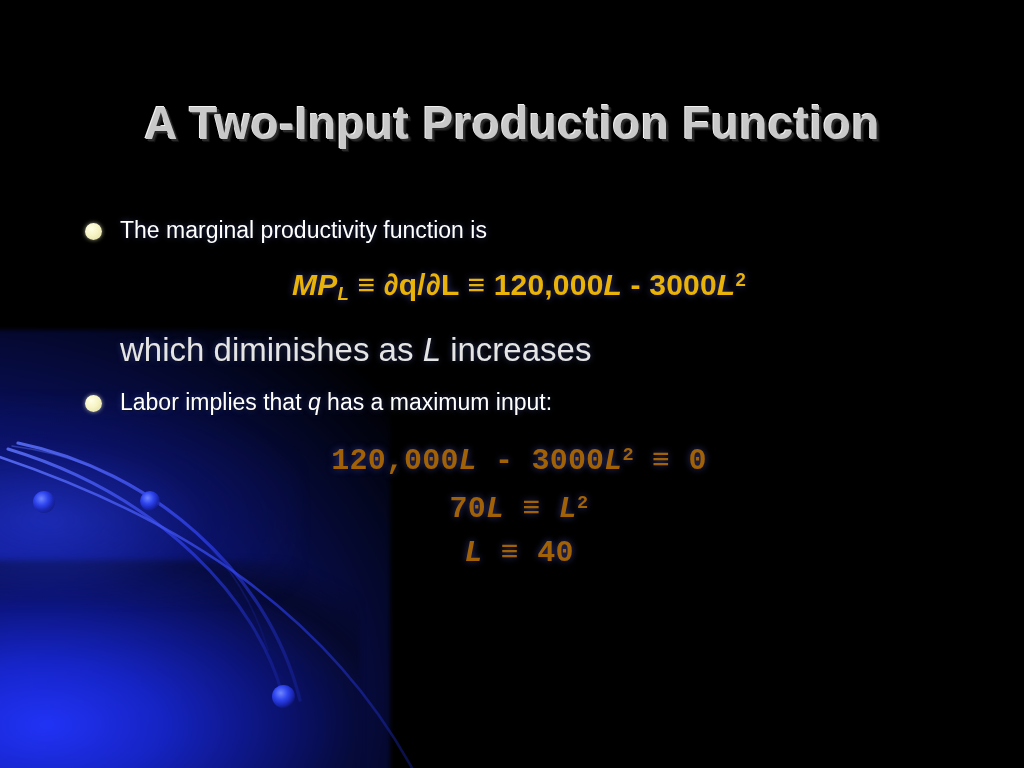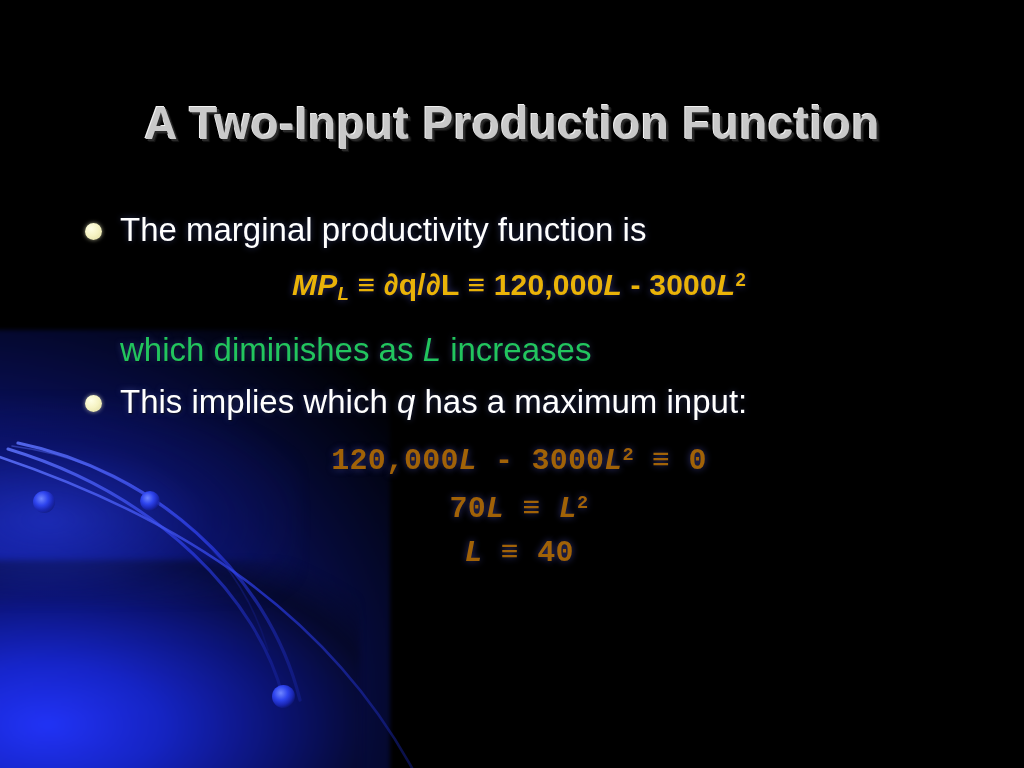--- a/index.html
+++ b/index.html
@@ -81,37 +81,37 @@
     left:74px; top:208px;
     width:890px;
   }
 
   .bullet-row {
     position:relative;
     display:flex;
     align-items:flex-start;
     padding-left:46px;
     color:#ffffff;
-    font-size:33px;
+    font-size:23px;
     line-height:44px;
     text-shadow:0 0 6px rgba(120,140,255,.35), 1px 1px 2px rgba(0,0,0,.9);
   }
   .bullet-row .bullet-dot {
     position:absolute;
     left:11px; top:15px;
     width:17px; height:17px;
     border-radius:50%;
     background:radial-gradient(circle at 36% 32%, #ffffe6 0%, #f6f3c3 48%, #dedaa0 100%);
     box-shadow:0 0 4px rgba(255,255,210,.6);
   }
   .bullet-row .bullet-text { flex:1; }
 
   .sub-line {
     padding-left:46px;
-    color:#22c55e;
+    color:#e5e5e5;
     font-size:33px;
     line-height:48px;
     text-shadow:0 0 6px rgba(120,140,255,.35), 1px 1px 2px rgba(0,0,0,.9);
   }
 
   .formula {
     text-align:center;
     color:#eab308;
     font-style:italic;
     font-weight:700;
@@ -180,21 +180,21 @@
 
     <div class="sub-line">
       <span>which diminishes as </span><i class="v">L</i><span> increases</span>
     </div>
 
     <div class="gap-s"></div>
 
     <div class="bullet-row">
       <span class="bullet-dot"></span>
       <span class="bullet-text">
-        <span>This implies which </span><i class="v">q</i><span> has a maximum input:</span>
+        <span>Labor implies that </span><i class="v">q</i><span> has a maximum input:</span>
       </span>
     </div>
 
     <div class="gap-m"></div>
 
     <div class="formula lift">
       <span class="up">120,000</span><i class="v">L</i><span class="up"> - 3000</span><i class="v">L</i><sup class="vx">2</sup><span class="up"> ≡ 0</span>
     </div>
 
     <div class="formula lift">

